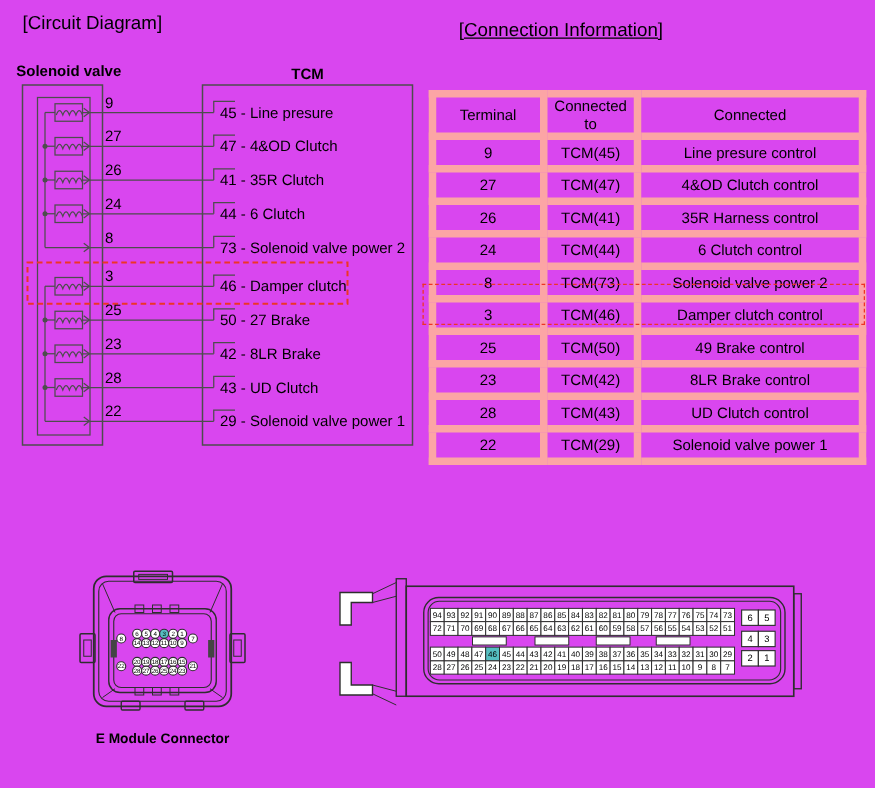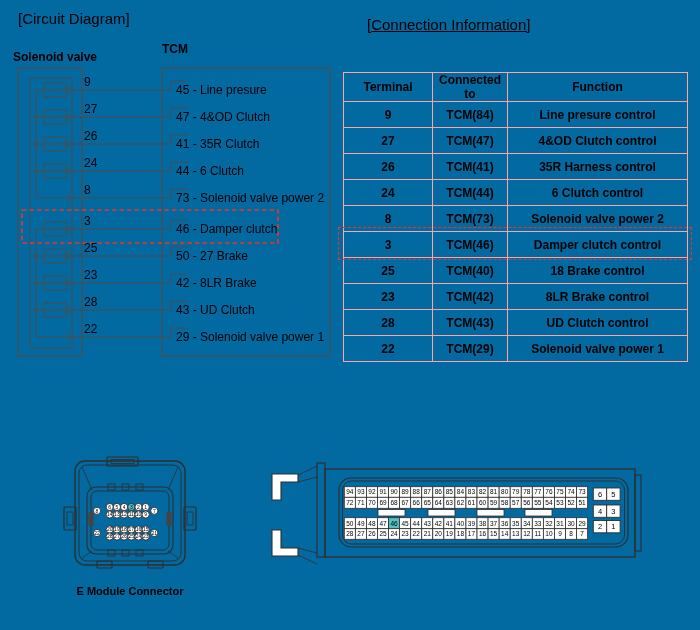--- a/index.html
+++ b/index.html
@@ -1,41 +1,41 @@
 <!DOCTYPE html>
 <html><head>
 <meta charset="utf-8">
 <style>
   * { margin:0; padding:0; box-sizing:border-box; }
   html,body { background:#fff; }
   body { width:700px; height:630px; font-family:"Liberation Sans", sans-serif; color:#000; position:relative; }
-  .page { position:absolute; left:0; top:0; width:700px; height:630px; background:#0369a1; overflow:hidden; }
+  .page { position:absolute; left:0; top:0; width:700px; height:630px; background:#d946ef; overflow:hidden; }
   .heading { position:absolute; font-size:15px; white-space:nowrap; }
   .sublabel { position:absolute; font-size:12px; font-weight:bold; white-space:nowrap; }
   .caption { position:absolute; font-size:11px; font-weight:bold; text-align:center; white-space:nowrap; }
   svg { position:absolute; overflow:visible; }
   svg text { font-family:"Liberation Sans", sans-serif; fill:#000; stroke:none; }
   .conn-table-wrap { position:absolute; left:343px; top:72px; width:344px; }
   .conn-table { border-collapse:collapse; width:344px; table-layout:fixed; font-size:12px; }
-  .conn-table th, .conn-table td { border:1px solid #fca5a5; text-align:center; vertical-align:middle; padding:0; font-weight:bold; }
+  .conn-table th, .conn-table td { border:6px solid #fca5a5; text-align:center; vertical-align:middle; padding:0; font-weight:normal; }
   .conn-table th { height:28px; }
   .conn-table td { height:26px; }
   .col-terminal { width:89px; } .col-connected { width:75px; } .col-function { width:180px; }
   #table-row-highlight { position:absolute; left:-5px; width:354px; border:1.5px dashed transparent; pointer-events:none; }
 </style>
 </head>
 <body>
 
 <div class="page">
 
   <div class="heading" style="left:18px; top:10px;">[Circuit Diagram]</div>
   <div class="heading" style="left:367px; top:16px;text-decoration:underline;">[Connection Information]</div>
 
   <div class="sublabel" style="left:13px; top:50px;">Solenoid valve</div>
-  <div class="sublabel" style="left:162px; top:42px; width:168px; ">TCM</div>
+  <div class="sublabel" style="left:162px; top:52px; width:168px; text-align:center;">TCM</div>
 
   <svg id="circuit-svg" style="left:0; top:40px;" width="340" height="330" viewBox="0 0 340 330">
       <rect x="18" y="28" width="64" height="288" fill="none" stroke="#4d4d4d" stroke-width="1.2"></rect>
       <rect x="30" y="38" width="42" height="270" fill="none" stroke="#4d4d4d" stroke-width="1"></rect>
       <rect x="162" y="28" width="168" height="288" fill="none" stroke="#4d4d4d" stroke-width="1.2"></rect>
       <line x1="36" y1="50" x2="36" y2="158" stroke="#4d4d4d"></line>
       <line x1="36" y1="189" x2="36" y2="297" stroke="#4d4d4d"></line>
       <line x1="36" y1="50" x2="44" y2="50" stroke="#4d4d4d"></line>
       <rect x="44" y="43" width="22" height="14" fill="none" stroke="#4d4d4d"></rect>
       <path d="M45 52 q2.6 -7 5.25 0 q2.6 -7 5.25 0 q2.6 -7 5.25 0 q2.6 -7 5.25 0" fill="none" stroke="#4d4d4d"></path>
@@ -123,27 +123,27 @@
     <table class="conn-table" id="conn-table">
       <colgroup>
           <col class="col-terminal">
           <col class="col-connected">
           <col class="col-function">
         </colgroup>
       <thead>
         <tr>
           <th>Terminal</th>
           <th>Connected to</th>
-          <th>Function</th>
+          <th>Connected</th>
         </tr>
       </thead>
       <tbody id="conn-tbody">
           <tr>
             <td>9</td>
-            <td>TCM(84)</td>
+            <td>TCM(45)</td>
             <td>Line presure control</td>
           </tr>
           <tr>
             <td>27</td>
             <td>TCM(47)</td>
             <td>4&amp;OD Clutch control</td>
           </tr>
           <tr>
             <td>26</td>
             <td>TCM(41)</td>
@@ -159,22 +159,22 @@
             <td>TCM(73)</td>
             <td>Solenoid valve power 2</td>
           </tr>
           <tr>
             <td>3</td>
             <td>TCM(46)</td>
             <td>Damper clutch control</td>
           </tr>
           <tr>
             <td>25</td>
-            <td>TCM(40)</td>
-            <td>18 Brake control</td>
+            <td>TCM(50)</td>
+            <td>49 Brake control</td>
           </tr>
           <tr>
             <td>23</td>
             <td>TCM(42)</td>
             <td>8LR Brake control</td>
           </tr>
           <tr>
             <td>28</td>
             <td>TCM(43)</td>
             <td>UD Clutch control</td>

